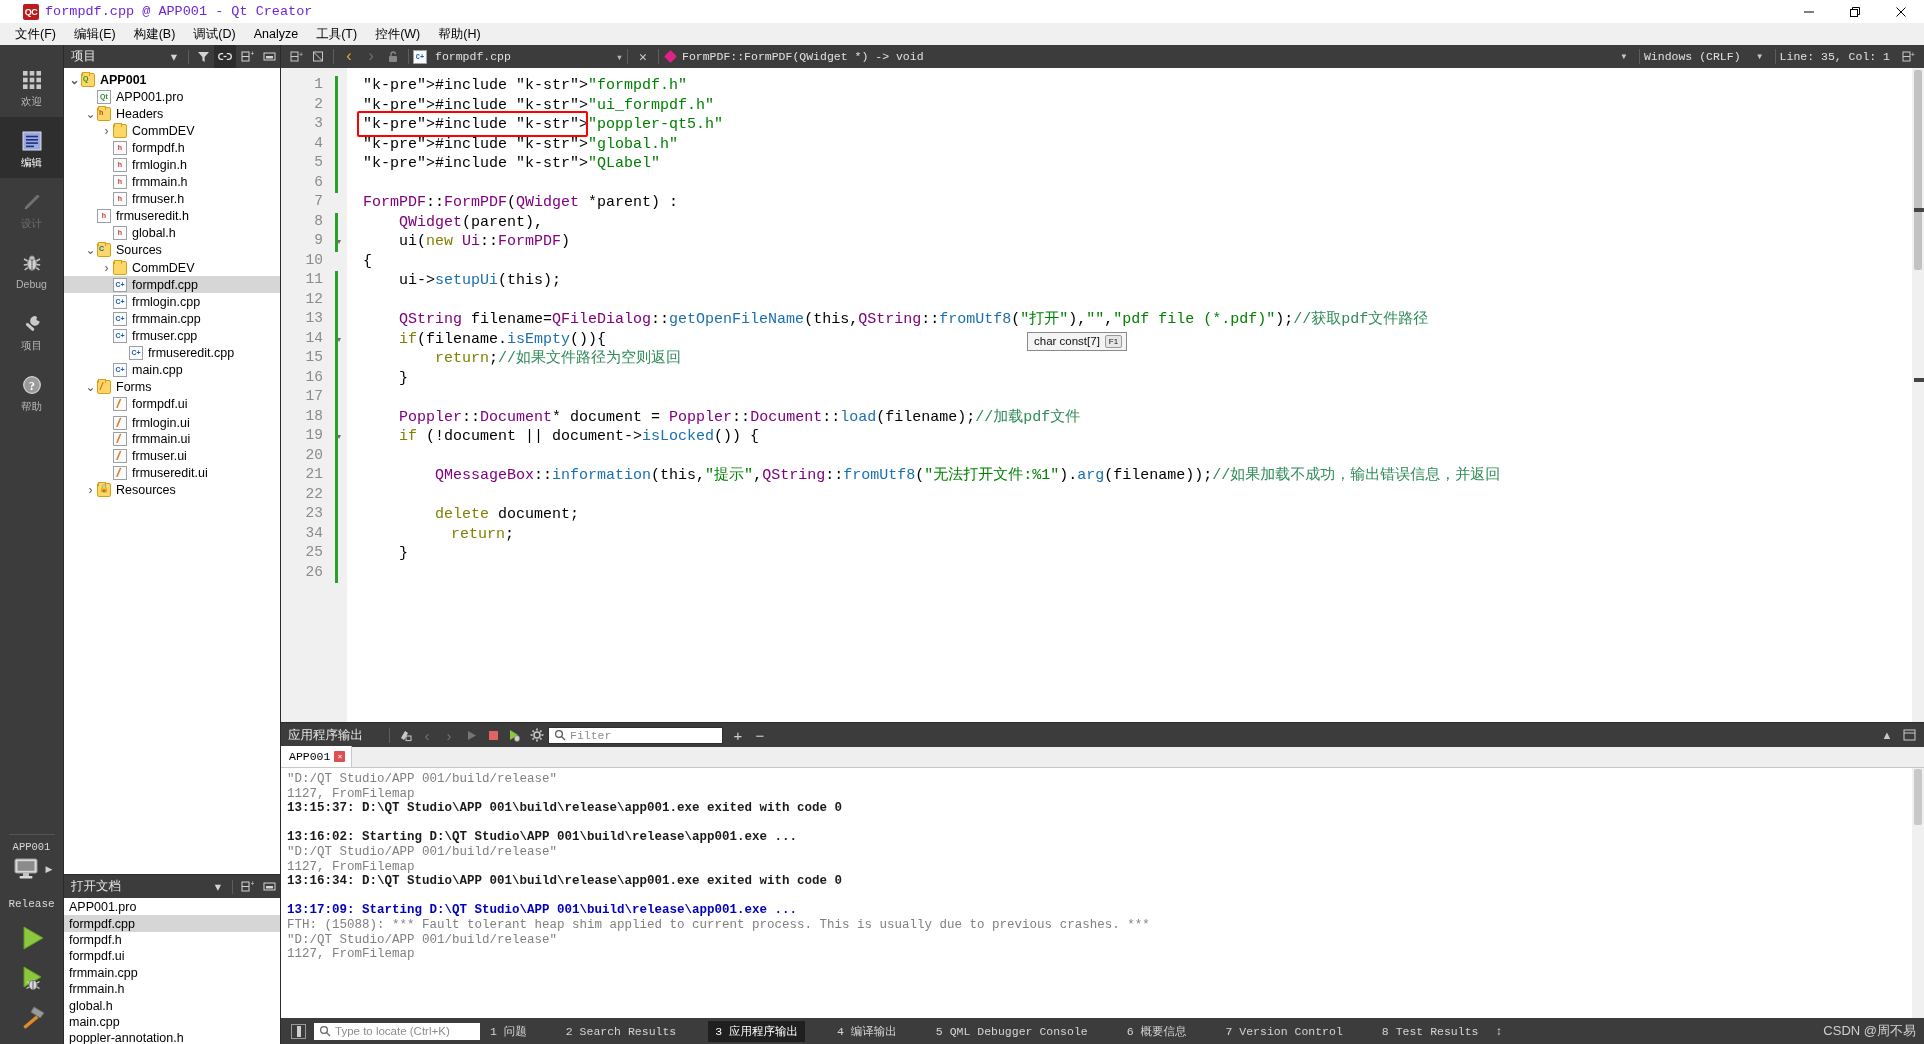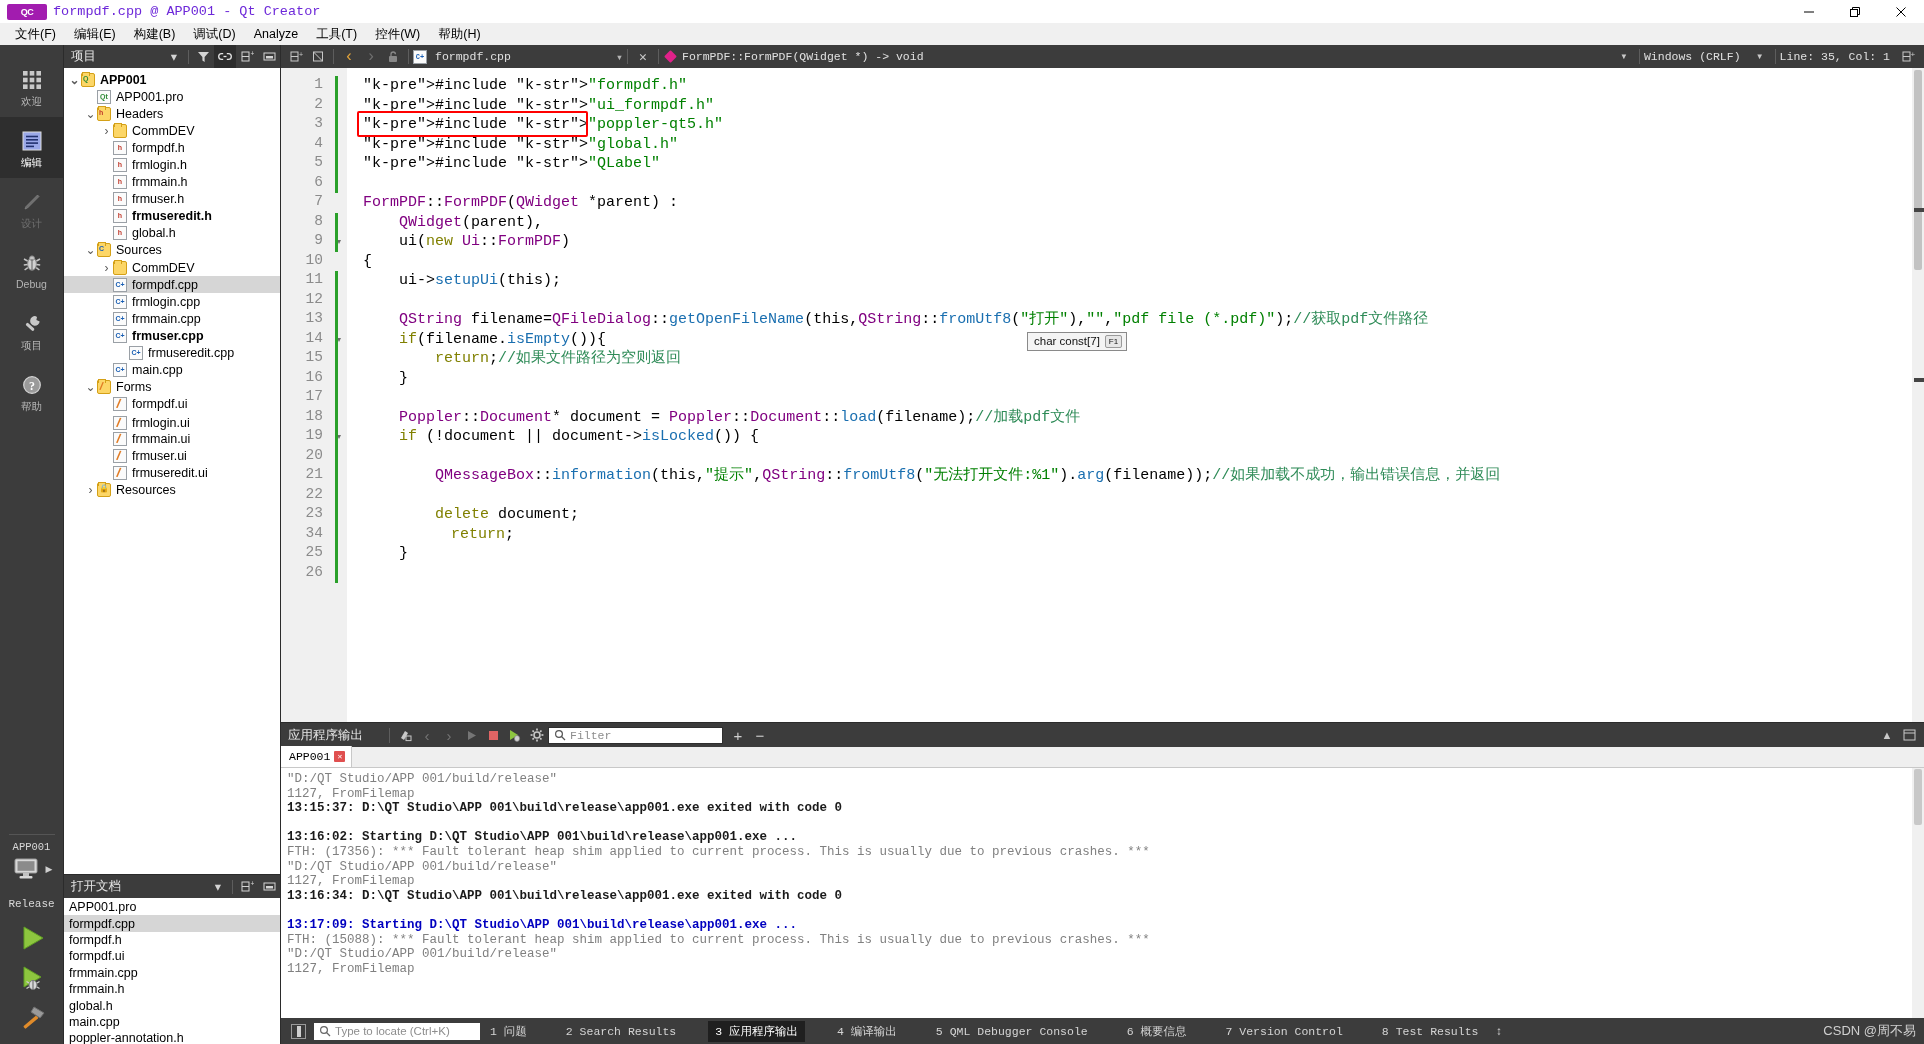--- a/index.html
+++ b/index.html
@@ -7,21 +7,21 @@
     width: 1924px; height: 1044px;
     font-family: "Liberation Sans", sans-serif;
     font-size: 13px;
     background: #ffffff;
     overflow: hidden;
   }
   #app { position: relative; width: 1924px; height: 1044px; display: flex; flex-direction: column; background:#f0f0f0; }
 
   
   .titlebar { height: 23px; background: #ffffff; display:flex; align-items:center; flex: 0 0 23px; }
-  .title-icon { width:40px; height:16px; margin-left:7px; margin-right:6px; background:#a21caf; border-radius:2px;
+  .title-icon { width:16px; height:16px; margin-left:23px; margin-right:6px; background:#b91c1c; border-radius:2px;
                 color:#fff; font-size:9px; font-weight:bold; display:flex; align-items:center; justify-content:center;
                 font-family:"Liberation Sans",sans-serif; letter-spacing:-0.5px;}
   .title-text { font-size:13.5px; color:#6d28d9; font-family:Liberation Mono, monospace; }
   .win-buttons { margin-left:auto; display:flex; height:23px; }
   .win-btn { width:46px; height:23px; display:flex; align-items:center; justify-content:center; font-size:12px; color:#222; }
 
   
   .menubar { height: 22px; background:#f0f0f0; display:flex; align-items:center; flex:0 0 22px; padding-left:6px; }
   .menu-item { padding:2px 9px; font-size:12.5px; color:#000; line-height:18px; }
 
@@ -393,21 +393,21 @@
           <div class="tnode" style="padding-left: 36px;">
             <span class="arrow"></span>
             <span class="ficon ic-doc ic-h" data-l="h"></span>
             <span>frmmain.h</span>
           </div>
           <div class="tnode" style="padding-left: 36px;">
             <span class="arrow"></span>
             <span class="ficon ic-doc ic-h" data-l="h"></span>
             <span>frmuser.h</span>
           </div>
-          <div class="tnode" style="padding-left: 36px; font-weight: bold;">
+          <div class="tnode" style="padding-left: 20px;">
             <span class="arrow"></span>
             <span class="ficon ic-doc ic-h" data-l="h"></span>
             <span>frmuseredit.h</span>
           </div>
           <div class="tnode" style="padding-left: 36px;">
             <span class="arrow"></span>
             <span class="ficon ic-doc ic-h" data-l="h"></span>
             <span>global.h</span>
           </div>
           <div class="tnode" style="padding-left: 20px;">
@@ -428,21 +428,21 @@
           <div class="tnode" style="padding-left: 36px;">
             <span class="arrow"></span>
             <span class="ficon ic-doc ic-cpp" data-l="C+"></span>
             <span>frmlogin.cpp</span>
           </div>
           <div class="tnode" style="padding-left: 36px;">
             <span class="arrow"></span>
             <span class="ficon ic-doc ic-cpp" data-l="C+"></span>
             <span>frmmain.cpp</span>
           </div>
-          <div class="tnode" style="padding-left: 36px; font-weight: bold;">
+          <div class="tnode" style="padding-left: 36px;">
             <span class="arrow"></span>
             <span class="ficon ic-doc ic-cpp" data-l="C+"></span>
             <span>frmuser.cpp</span>
           </div>
           <div class="tnode" style="padding-left: 36px; margin-left: 16px;">
             <span class="arrow"></span>
             <span class="ficon ic-doc ic-cpp" data-l="C+"></span>
             <span>frmuseredit.cpp</span>
           </div>
           <div class="tnode" style="padding-left: 36px;">
@@ -760,21 +760,20 @@
             <span class="xbtn">✕</span>
           </div>
         </div>
 
         <div class="outbody" id="outbody-host">
           <div class="oline o-gray">"D:/QT Studio/APP 001/build/release"</div>
             <div class="oline o-gray">1127, FromFilemap</div>
             <div class="oline o-dark">13:15:37: D:\QT Studio\APP 001\build\release\app001.exe exited with code 0</div>
             <div class="oline o-gray">&nbsp;</div>
             <div class="oline o-dark">13:16:02: Starting D:\QT Studio\APP 001\build\release\app001.exe ...</div>
-            <div class="oline o-gray">FTH: (17356): *** Fault tolerant heap shim applied to current process. This is usually due to previous crashes. ***</div>
             <div class="oline o-gray">"D:/QT Studio/APP 001/build/release"</div>
             <div class="oline o-gray">1127, FromFilemap</div>
             <div class="oline o-dark">13:16:34: D:\QT Studio\APP 001\build\release\app001.exe exited with code 0</div>
             <div class="oline o-gray">&nbsp;</div>
             <div class="oline o-blue">13:17:09: Starting D:\QT Studio\APP 001\build\release\app001.exe ...</div>
             <div class="oline o-gray">FTH: (15088): *** Fault tolerant heap shim applied to current process. This is usually due to previous crashes. ***</div>
             <div class="oline o-gray">"D:/QT Studio/APP 001/build/release"</div>
             <div class="oline o-gray">1127, FromFilemap</div>
             <div class="out-scroll">
               <div class="thumb"></div>

